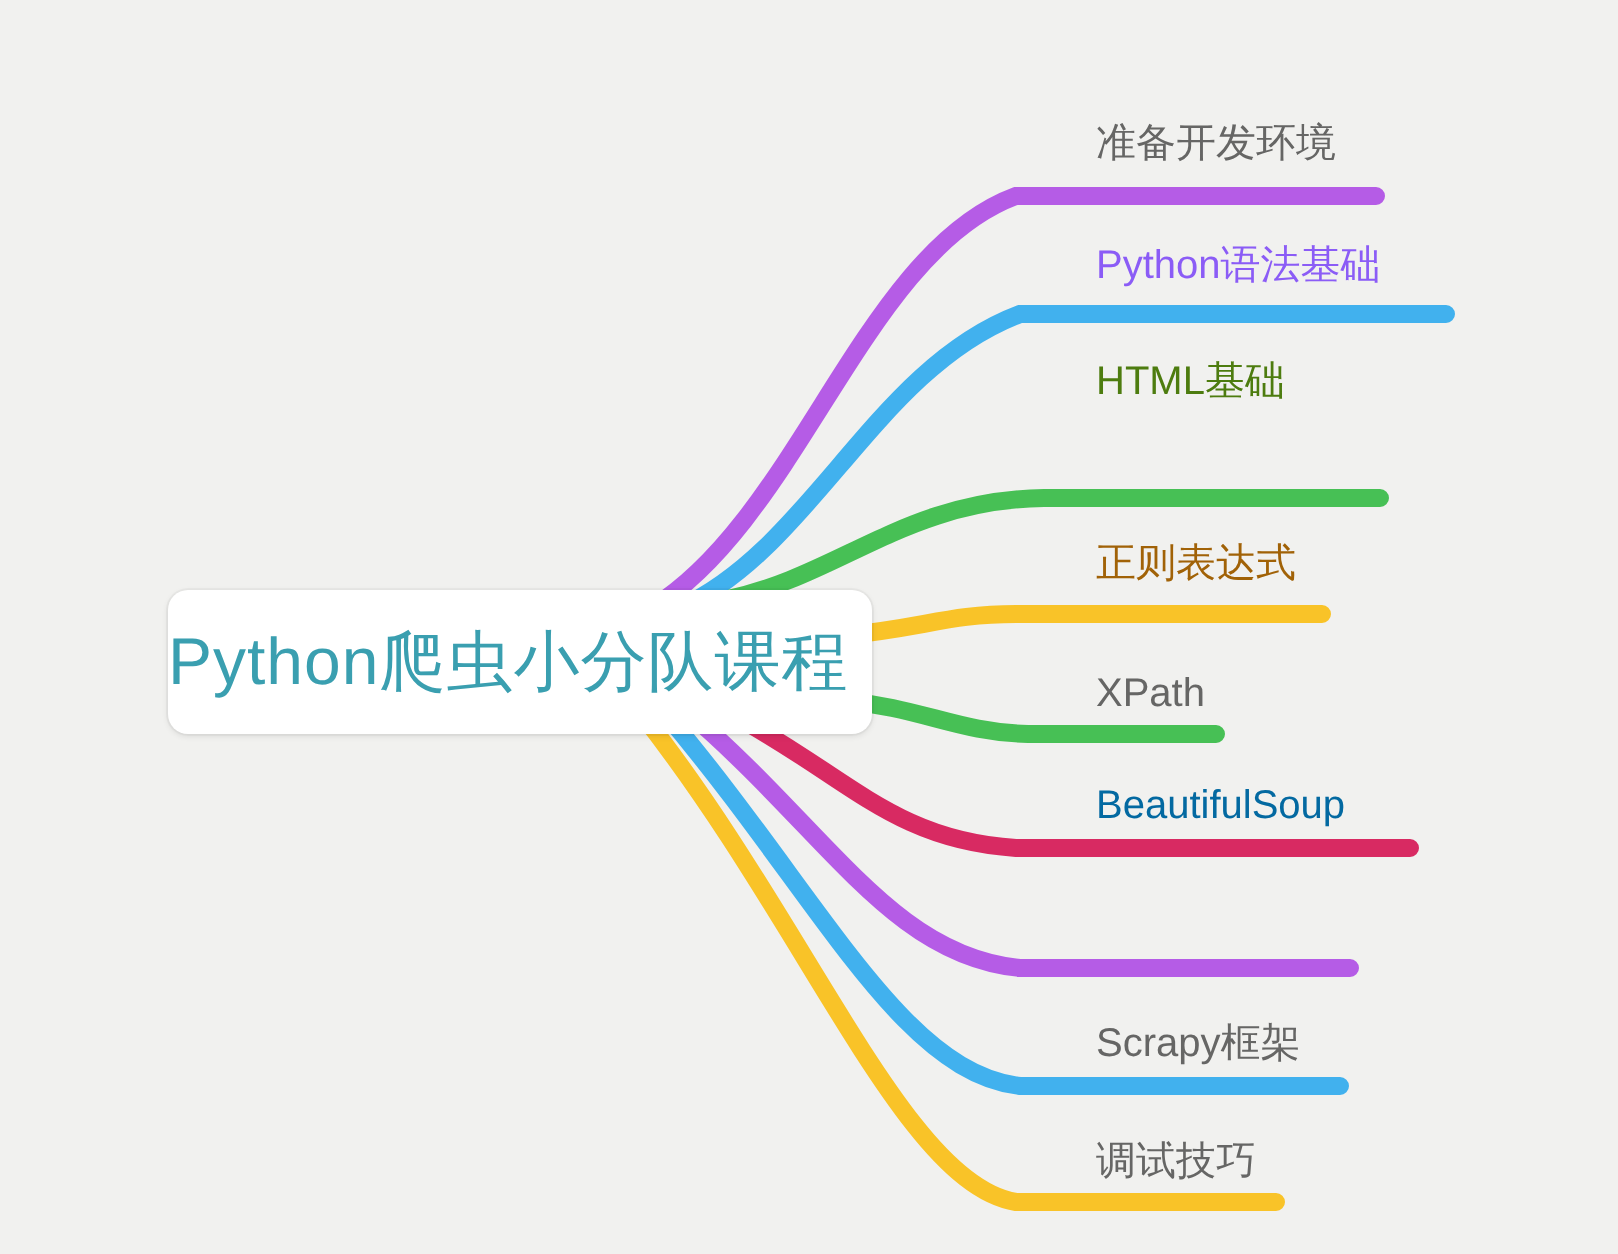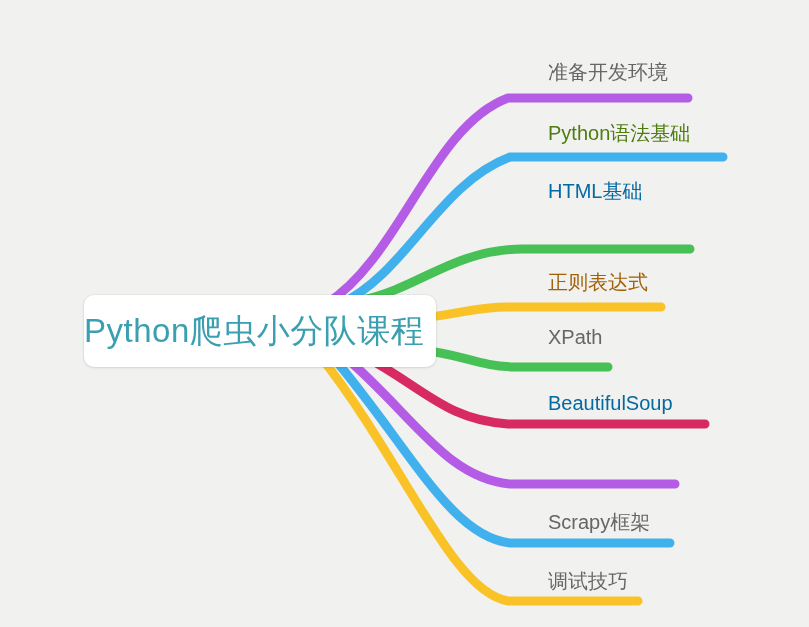--- a/index.html
+++ b/index.html
@@ -20,21 +20,21 @@
     z-index:2;cursor:pointer;
   }
   .branch-label{
     position:absolute;left:528px;z-index:1;
     font-size:20px;line-height:31px;white-space:nowrap;cursor:pointer;margin-left:20px;
   }
   .b0{top:57px;}
   .b1{top:118px;}
   .b2{top:176px;}
   .b3{top:267px;}
-  .b4{top:322px;}
+  .b4{top:332px;}
   .b5{top:388px;}
   .b6{top:448px;}
   .b7{top:507px;}
   .b8{top:566px;}
 </style>
 </head>
 <body>
 
 <div class="canvas" style="background: rgb(241, 241, 239);">
 
@@ -53,25 +53,25 @@
   </svg>
 
   <div class="root-node" style="background: rgb(255, 255, 255); color: rgb(58, 159, 176);">
     <span>Python爬虫小分队课程</span>
   </div>
 
   <div class="branch-label b0" style="color: rgb(102, 102, 101);">
     <div>准备开发环境</div>
   </div>
 
-  <div class="branch-label b1" style="color: #4d7c0f;">
+  <div class="branch-label b1" style="color: #8b5cf6;">
     <div>Python语法基础</div>
   </div>
 
-  <div class="branch-label b2" style="color: #0369a1;">
+  <div class="branch-label b2" style="color: #4d7c0f;">
     <div>HTML基础</div>
   </div>
 
   <div class="branch-label b3" style="color: #a16207;">
     <div>正则表达式</div>
   </div>
 
   <div class="branch-label b4" style="color: rgb(102, 102, 101);">
     <div>XPath</div>
   </div>

